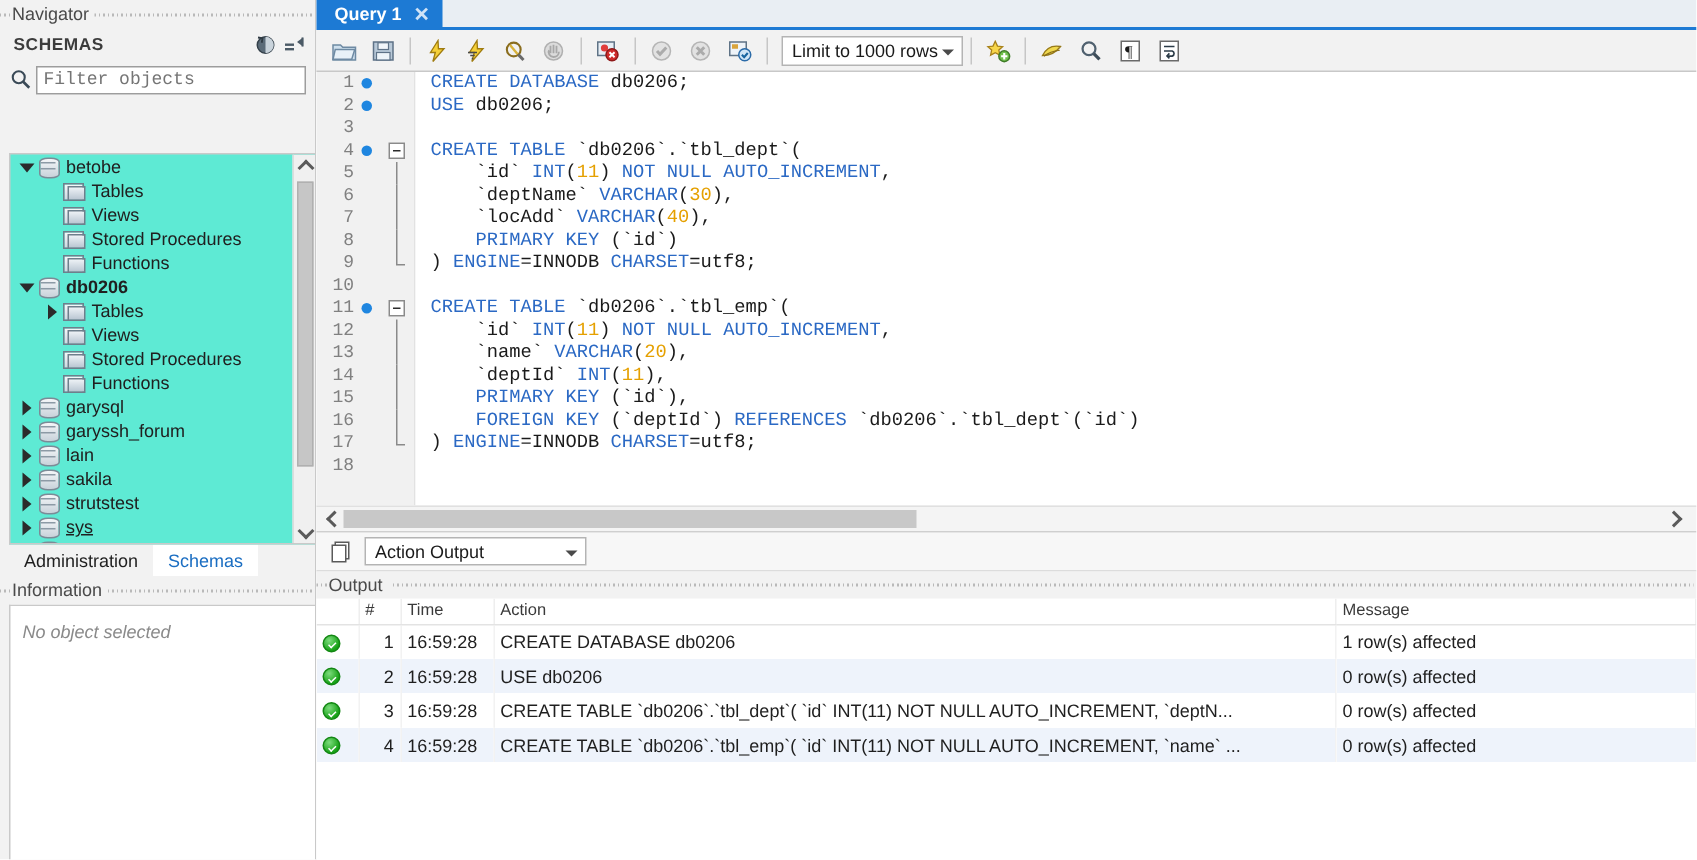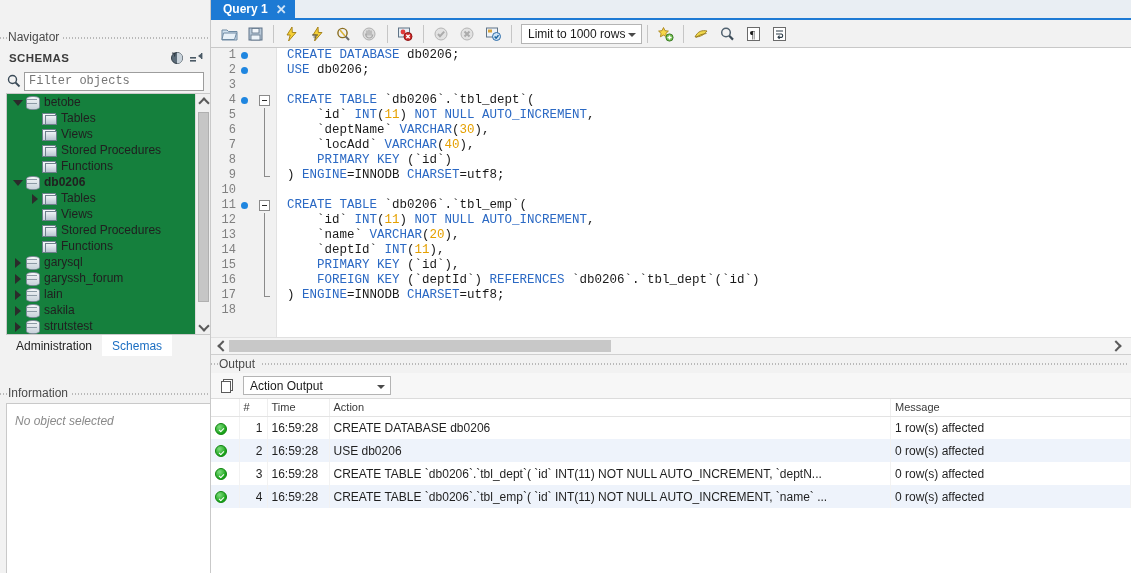--- a/index.html
+++ b/index.html
@@ -23,21 +23,20 @@
     position: relative;
   }
   .panel-caption {
     height: 19px; line-height: 19px;
     padding-left: 8px;
     font-size: 12px; color: #4a4a4a;
     background: #f2f2f2;
     position: relative;
     white-space: nowrap;
     overflow: hidden;
-    margin-top: 28px;
   }
   .panel-caption .cap-text { background:#f2f2f2; padding-right:4px; position:relative; z-index:2; }
   .panel-caption .dots {
     position: absolute; left: 0; right: 2px; top: 9px; height: 2px; z-index:1;
     background-image: repeating-linear-gradient(to right, #b9b9b9 0px, #b9b9b9 1px, transparent 1px, transparent 3px);
   }
 
   #schemas-header {
     height: 22px;
     display: flex; align-items: center;
@@ -58,26 +57,27 @@
   #filter-input {
     flex: 1; height: 19px;
     border: 1px solid #9d9d9d; background: #ffffff;
     font-size: 12px; color: #4c1d95;
     padding: 0 4px; outline: none;
     font-family: Liberation Mono, monospace;
   }
 
   #tree {
     flex: 1;
-    background: #15803d;
+    background: #5eead4;
     border: 1px solid #c9c9c9;
     border-right: none;
     margin-left: 6px;
     overflow: hidden;
     position: relative;
+    margin-top: 37px;
   }
   .tree-row {
     height: 16px; display: flex; align-items: center;
     font-size: 12px; color: #202020; white-space: nowrap;
     padding-left: 4px; cursor: default;
   }
   .twisty { width: 13px; height: 13px; position: relative; flex: 0 0 13px; }
   .twisty.open::before {
     content: ""; position: absolute; left: 2px; top: 4px;
     border-left: 5px solid transparent; border-right: 5px solid transparent;
@@ -688,36 +688,36 @@
           </div>
       </div>
       <div id="ed-hscroll">
         <span class="ha l"></span>
         <div id="ed-hthumb"></div>
         <span class="ha r"></span>
       </div>
     </div>
 
     <div id="output">
-      <div id="out-cap">
-        <span class="dots"></span>
-        <span class="cap-text">Output</span>
-      </div>
-
       <div id="out-toolbar">
         <span class="stack-ic">
           <svg width="18" height="18" viewBox="0 0 18 18">
             <rect x="4.5" y="2.5" width="9" height="11" fill="#ffffff" stroke="#5a5a5a"></rect>
             <rect x="2.5" y="4.5" width="9" height="11" fill="#ffffff" stroke="#5a5a5a"></rect>
           </svg>
         </span>
         <div id="out-select">
           <span class="lbl">Action Output</span>
           <span class="car"></span>
         </div>
+      </div>
+
+      <div id="out-cap">
+        <span class="dots"></span>
+        <span class="cap-text">Output</span>
       </div>
 
       <div id="grid">
         <table>
           <thead>
               <tr id="grid-head">
                 <th class="col-ic"></th>
                 <th class="col-n">#</th>
                 <th class="col-t">Time</th>
                 <th class="col-a">Action</th>

